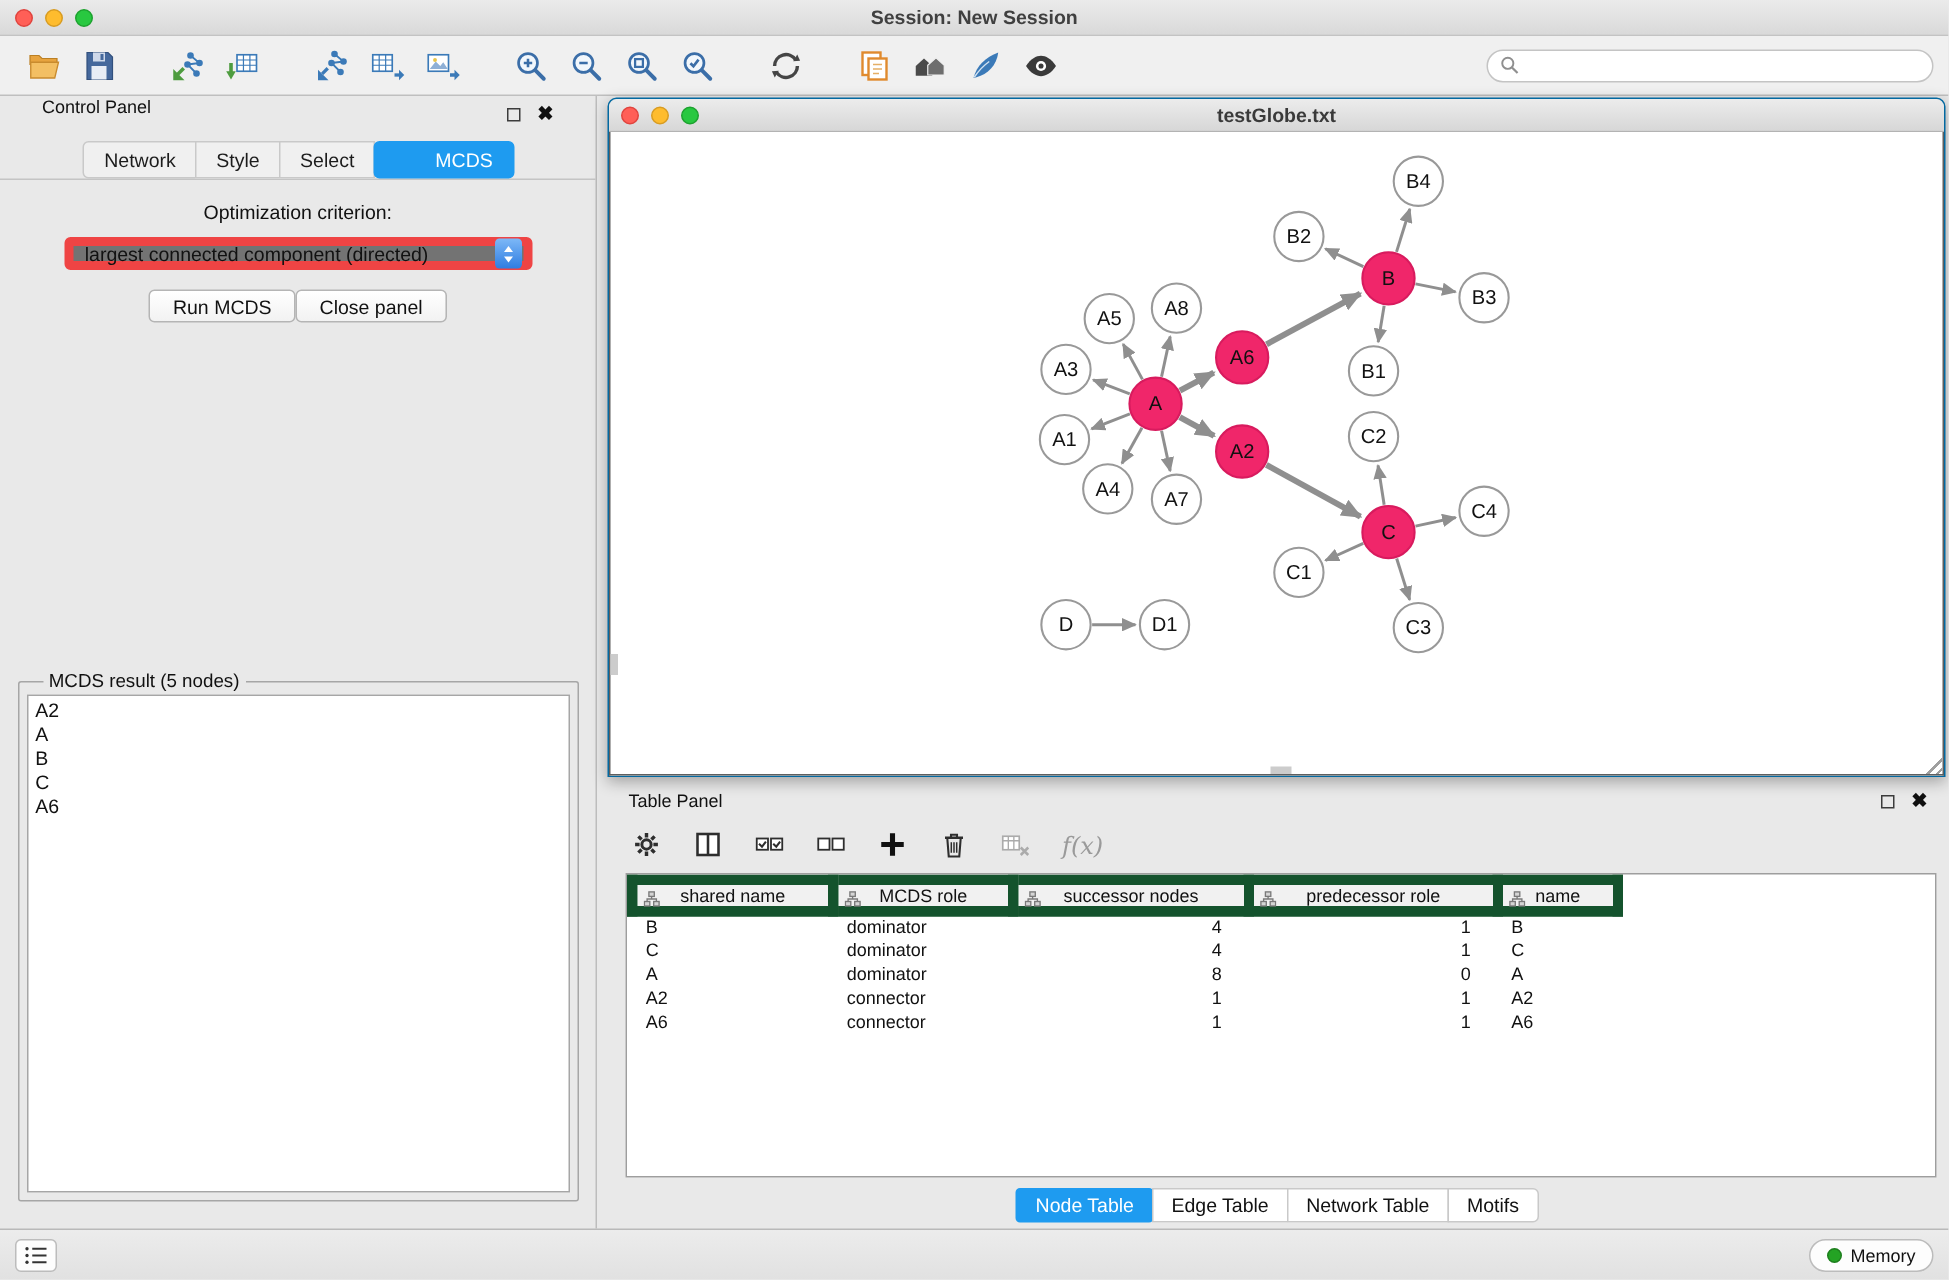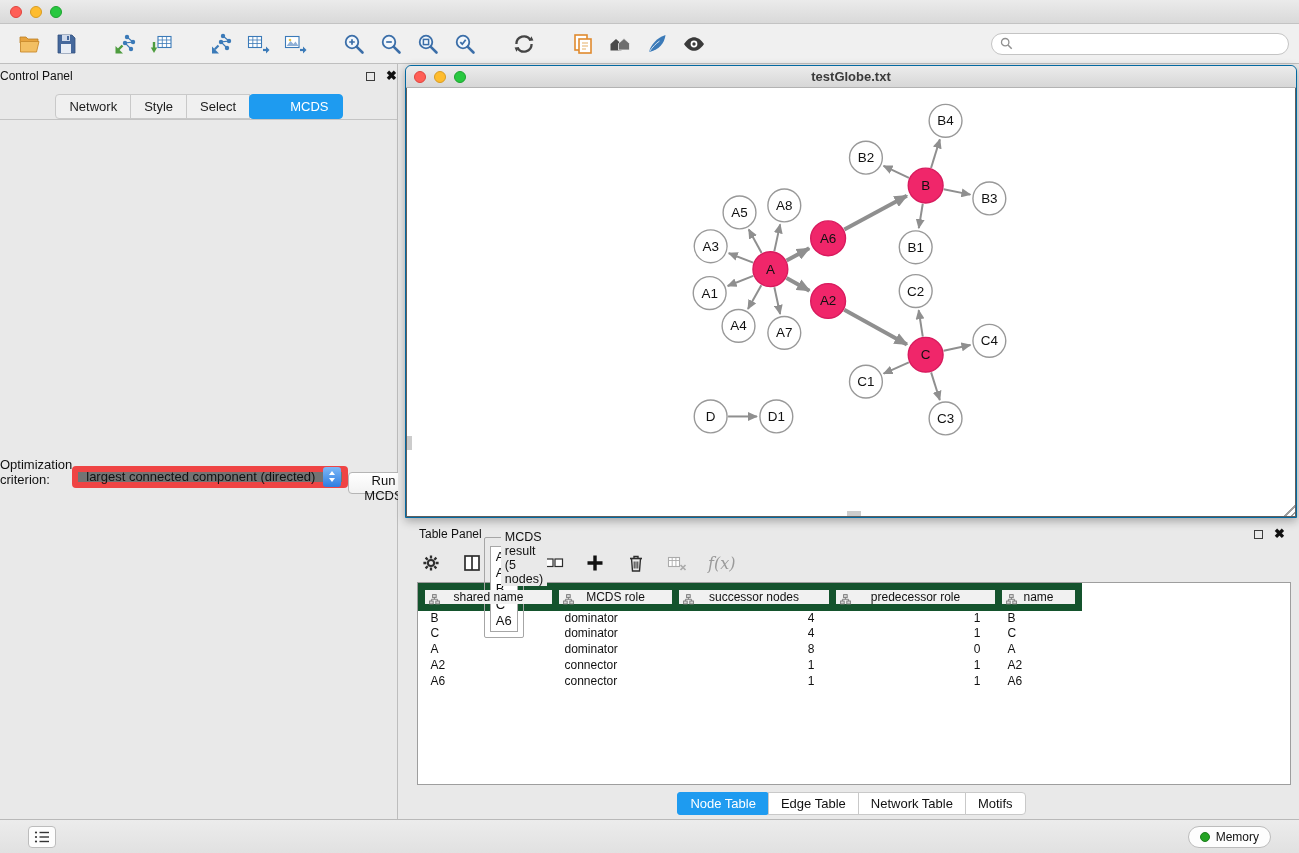--- a/index.html
+++ b/index.html
@@ -24,31 +24,31 @@
   .tb-btn svg{ width:24px; height:24px; display:block; }
   .search-wrap{ margin-left:auto; width:298px; height:22px; border:1px solid #c4c4c4; border-radius:11px; background:#fff; display:flex; align-items:center; padding:0 8px; }
   .search-wrap svg{ width:13px; height:13px; margin-right:5px; }
   .search-wrap input{ border:none; outline:none; flex:1; font-size:12px; background:transparent; font-family:inherit; }
 
   
   .main{ flex:1; min-height:0; display:flex; }
 
   
   .control-panel{ width:398px; flex:0 0 auto; background:#e9e9e9; border-right:1px solid #bdbdbd; display:flex; flex-direction:column; }
-  .cp-header{ height:24px; display:flex; align-items:center; padding:0 0; font-size:12px; }
+  .cp-header{ height:24px; display:flex; padding:0 28px; font-size:12px; }
   .cp-header .spacer{ flex:1; }
   .win-icons{ display:flex; gap:11px; align-items:center; }
   .float-icon{ width:9px; height:9px; border:1.5px solid #3c3c3c; display:inline-block; }
   .close-x{ font-size:13px; font-weight:bold; color:#101010; line-height:10px; }
   .cp-tabs{ display:flex; justify-content:center; padding:6px 0 0; border-bottom:1px solid #c4c4c4; }
   .cp-tab{ font-size:13px; padding:4px 13px; border:1px solid #c9c9c9; background:#f0f0f0; margin-right:-1px; color:#1c1c1c; cursor:default; }
   .cp-tab:first-child{ border-radius:4px 0 0 4px; }
   .cp-tab:last-child{ border-radius:0 4px 4px 0; }
   .cp-tab.active{ background:var(--accent); border-color:var(--accent); color:#fff; border-radius:4px;padding-left:40px; }
-  .cp-body{ flex:1; min-height:0; display:flex; flex-direction:row; align-items:center; padding-top:14px; }
+  .cp-body{ flex:1; min-height:0; display:flex; flex-direction:column; align-items:center; padding-top:14px; }
   .opt-label{ font-size:13px; margin-bottom:9px; }
   .combo{ width:312px; height:22px; background:#737373; border:6px solid #ef4444; border-radius:4px; display:flex; align-items:center; }
   .combo-text{ flex:1; font-size:13px; padding:0 8px; white-space:nowrap; overflow:hidden; }
   .combo-stepper{ width:18px; height:20px; margin-right:1px; border-radius:3px; background:linear-gradient(#7db8f7,#2f7de1); display:flex; align-items:center; justify-content:center; }
   .cp-buttons{ display:flex; margin-top:13px; }
   .cp-buttons button{ height:22px; padding:0 15px; font-size:13px; font-family:inherit; background:linear-gradient(#ffffff,#f2f2f2); border:1px solid #b5b5b5; border-radius:4px; color:#111; }
   .result-box{ position:relative; width:374px; margin-top:239px; margin-bottom:18px; flex:1; min-height:0; border:1px solid #a6a6a6; border-radius:2px; padding:8px 5px 5px; display:flex; }
   .result-legend{ position:absolute; top:-8px; left:16px; background:#e9e9e9; padding:0 4px; font-size:12.5px; }
   .result-list{ flex:1; background:#fff; border:1px solid #a6a6a6; padding:2px 5px; overflow:auto; }
   .result-item{ font-size:13px; line-height:16px; }
@@ -83,36 +83,37 @@
   td{ font-size:12px; height:16px; white-space:nowrap; overflow:hidden; }
   .td-left{ text-align:left; padding-left:9px; }
   .td-right{ text-align:right; padding-right:18px; }
   .tp-tabs{ height:24px; flex:0 0 auto; margin-top:6px; display:flex; justify-content:center; align-items:center; }
   .tp-tab{ font-size:13px; padding:3px 12px; background:#fff; border:1px solid #c9c9c9; margin-right:-1px; cursor:default; }
   .tp-tab:first-child{ border-radius:4px 0 0 4px; }
   .tp-tab.active{ background:var(--accent); border-color:var(--accent); color:#fff; border-radius:3px; }
   .tp-tab:last-child{ border-radius:0 4px 4px 0; }
 
   
-  .statusbar{ height:34px; flex:0 0 auto; background:linear-gradient(#ececec,#e1e1e1); border-top:1px solid #b9b9b9; display:flex; align-items:center; padding:0 28px; }
+  .statusbar{ height:34px; flex:0 0 auto; background:linear-gradient(#ececec,#e1e1e1); border-top:1px solid #b9b9b9; display:flex; align-items:center; padding:0 10px; }
   .status-left-btn{ width:28px; height:22px; background:#fdfdfd; border:1px solid #bcbcbc; border-radius:4px; display:flex; align-items:center; justify-content:center; }
   .memory-btn{ margin-left:auto; height:22px; padding:0 11px; background:#fdfdfd; border:1px solid #bcbcbc; border-radius:11px; display:flex; align-items:center; gap:6px; font-size:12px; }
   .mem-dot{ width:10px; height:10px; border-radius:50%; background:#24a324; border:1px solid #1d7f1d; }
 </style>
 </head>
 <body>
 
 <div class="app">
 
   <div class="titlebar">
     <div class="traffic">
       <span class="tl red"></span>
       <span class="tl yellow"></span>
       <span class="tl green"></span>
     </div>
+    <div class="titlebar-title">Session: New Session</div>
   </div>
 
   <div class="toolbar">
     <div class="tb-group">
       <div class="tb-btn">
         <svg viewBox="0 0 24 24">
           <path d="M3 5h6l2 2h10v4H3z" fill="#e7a33e" stroke="#bb7f23" stroke-width="0.8"></path>
           <path d="M3.5 9.5h18.5L19.5 20H3.5z" fill="#f3bf63" stroke="#c98b2e" stroke-width="0.9"></path>
         </svg>
       </div>

